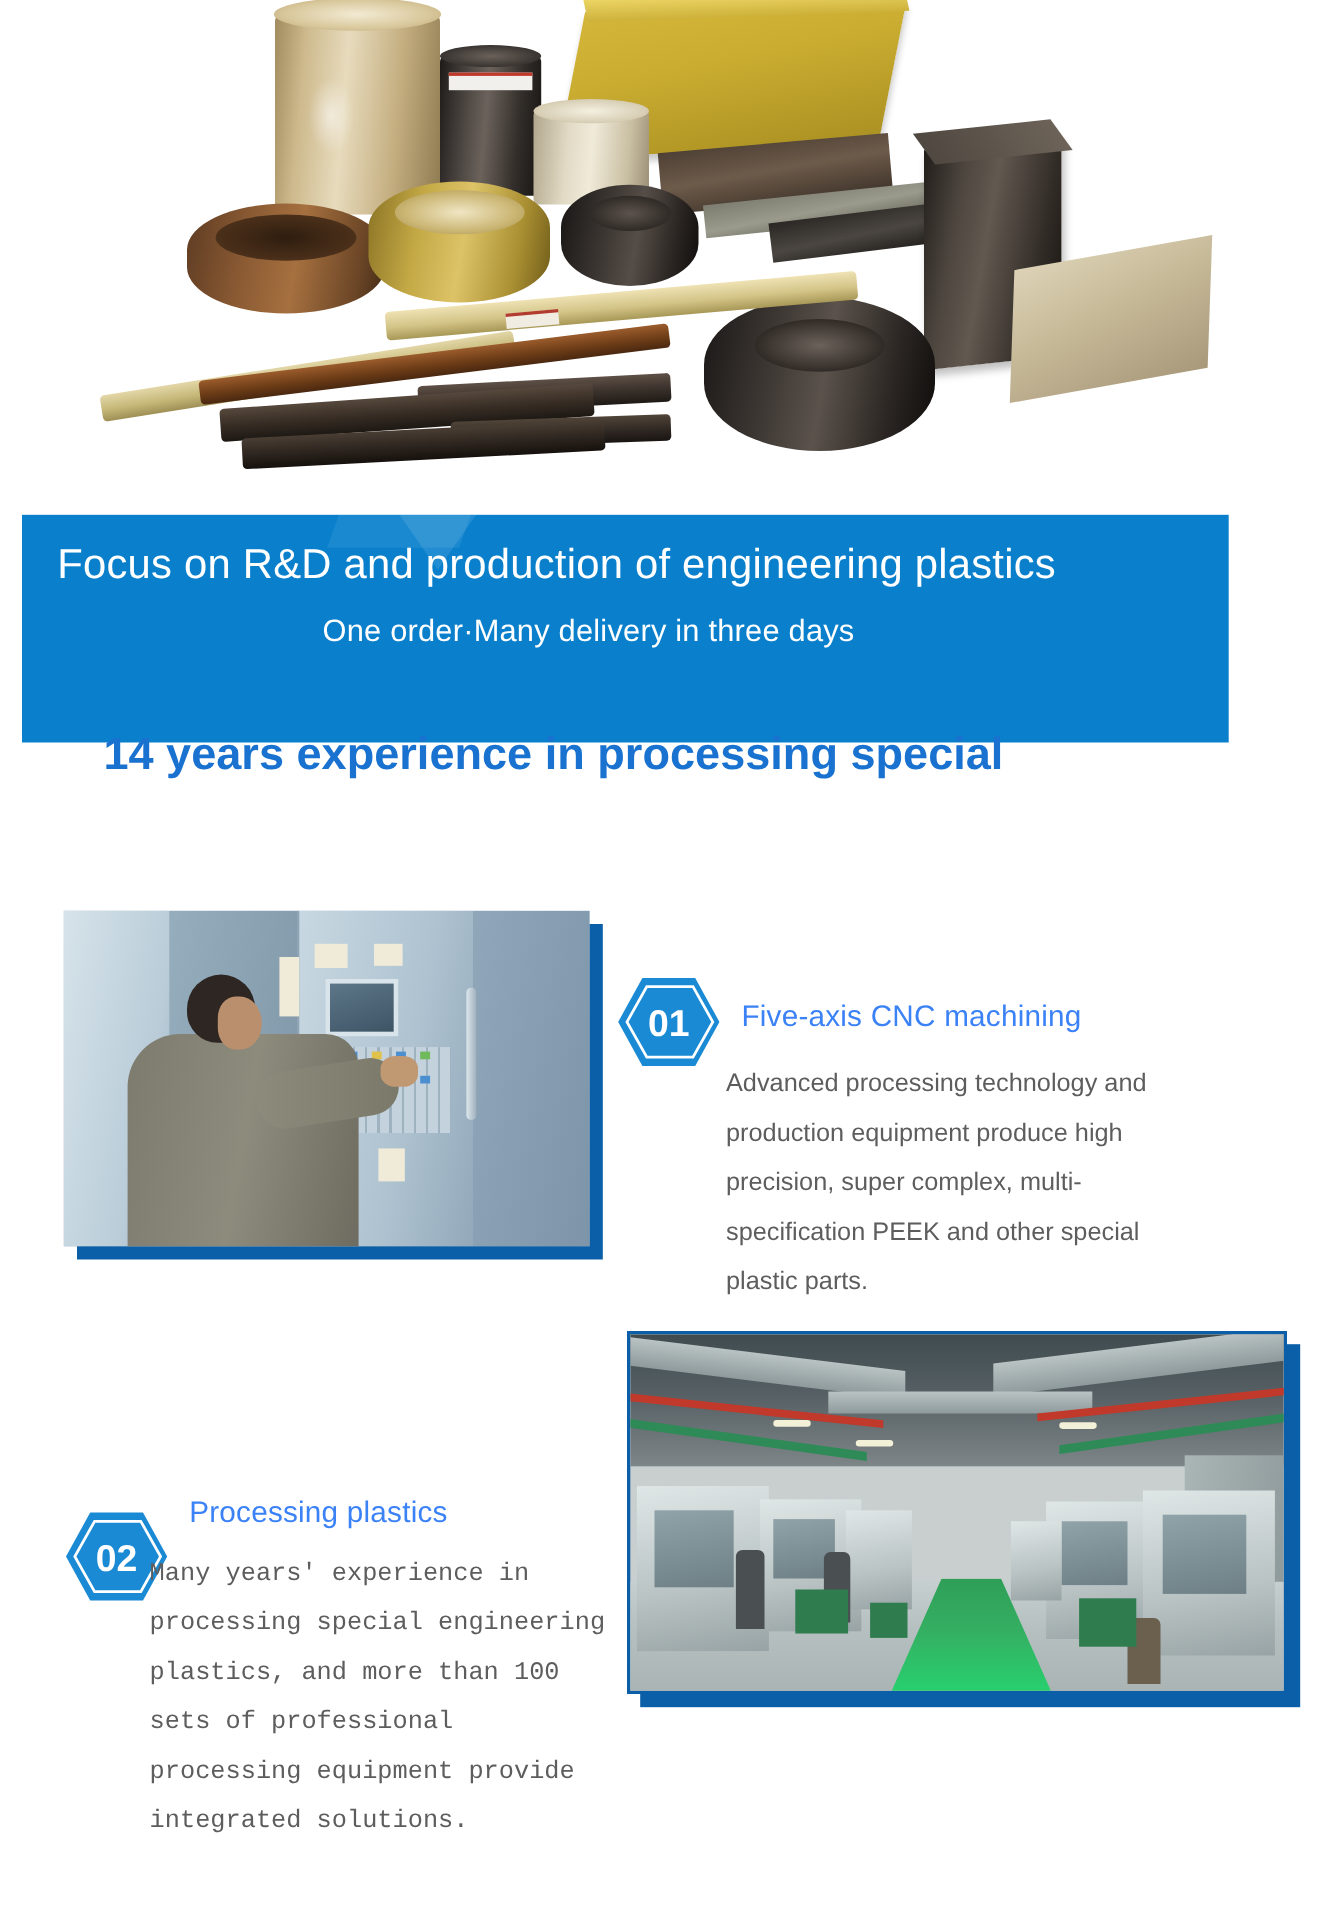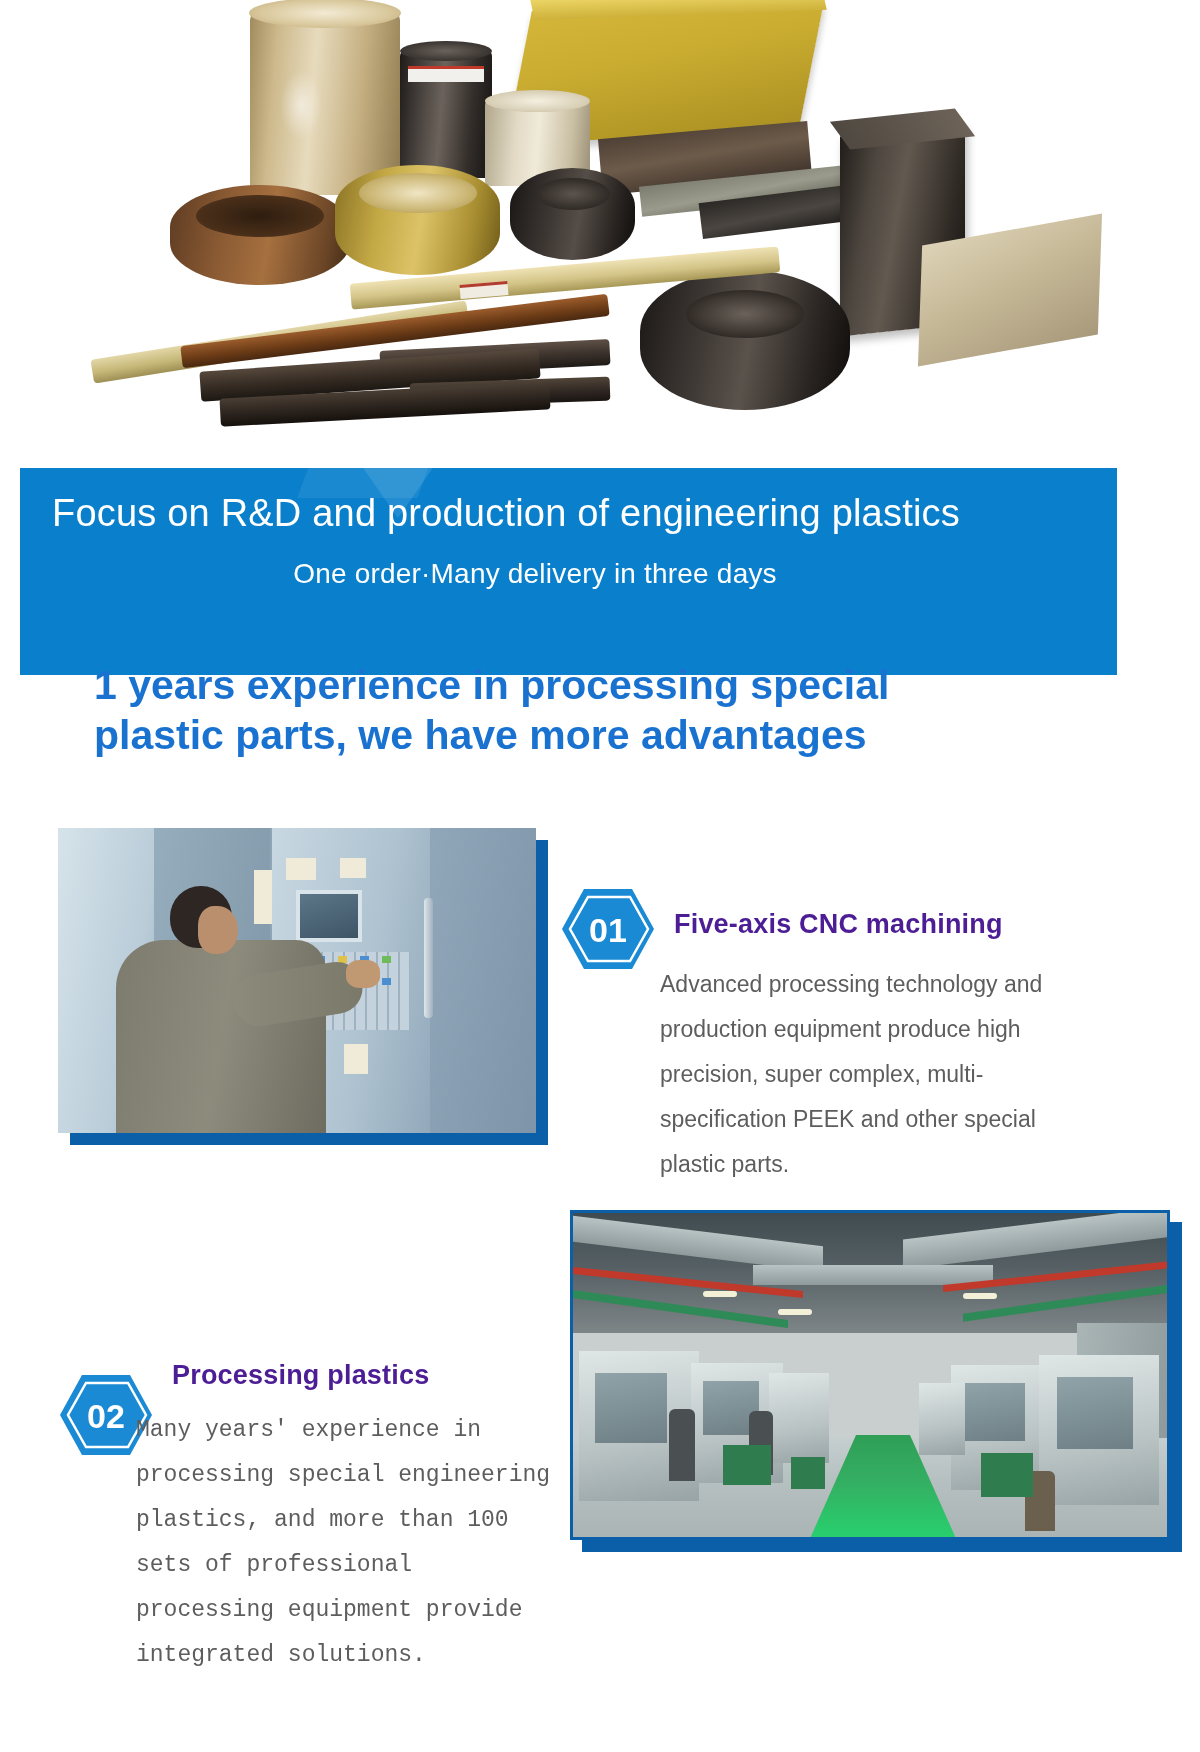--- a/index.html
+++ b/index.html
@@ -254,21 +254,21 @@
   .p1-hand { position:absolute; left:288px; top:132px; width:34px; height:28px;
     background:#c09872; border-radius:40%; }
   .p1-sticker { position:absolute; background:#f0ead8; }
 
   .badge {
     position:absolute; width:96px; height:86px;
   }
   .hexbox { position:relative; width:96px; height:86px; }
   .hexbox svg { display:block; }
   .sec-title {
-    position:absolute; font-size:27px; font-weight:700; color:#4c1d95;
+    position:absolute; font-size:27px; font-weight:400; color:#3b82f6;
     white-space:nowrap; letter-spacing:.2px;
   }
   .sec-body {
     position:absolute; font-size:23px; color:#5d5d5d; line-height: 45px;
   }
 
   
   .photo-2-shadow {
     position:absolute; left:562px; top:1222px; width:600px; height:330px;
     background:#0a5fa8;
@@ -328,22 +328,21 @@
   </div>
 
   <div class="banner">
     <div class="banner-tri2"></div>
     <div class="banner-tri1"></div>
     <div class="banner-l1">Focus on R&amp;D and production of engineering plastics</div>
     <div class="banner-l2">One order·Many delivery in three days</div>
   </div>
 
   <div class="head">
-    <div>1 years experience in processing special</div>
-    <div>plastic parts, we have more advantages</div>
+    <div>14 years experience in processing special</div>
   </div>
 
   <div class="photo-1-shadow"></div>
   <div class="photo-1">
     <div class="p1-wall"></div>
     <div class="p1-cabL"></div>
     <div class="p1-door"></div>
     <div class="p1-cabR"></div>
     <div class="p1-screen"></div>
     <div class="p1-keys"></div>

